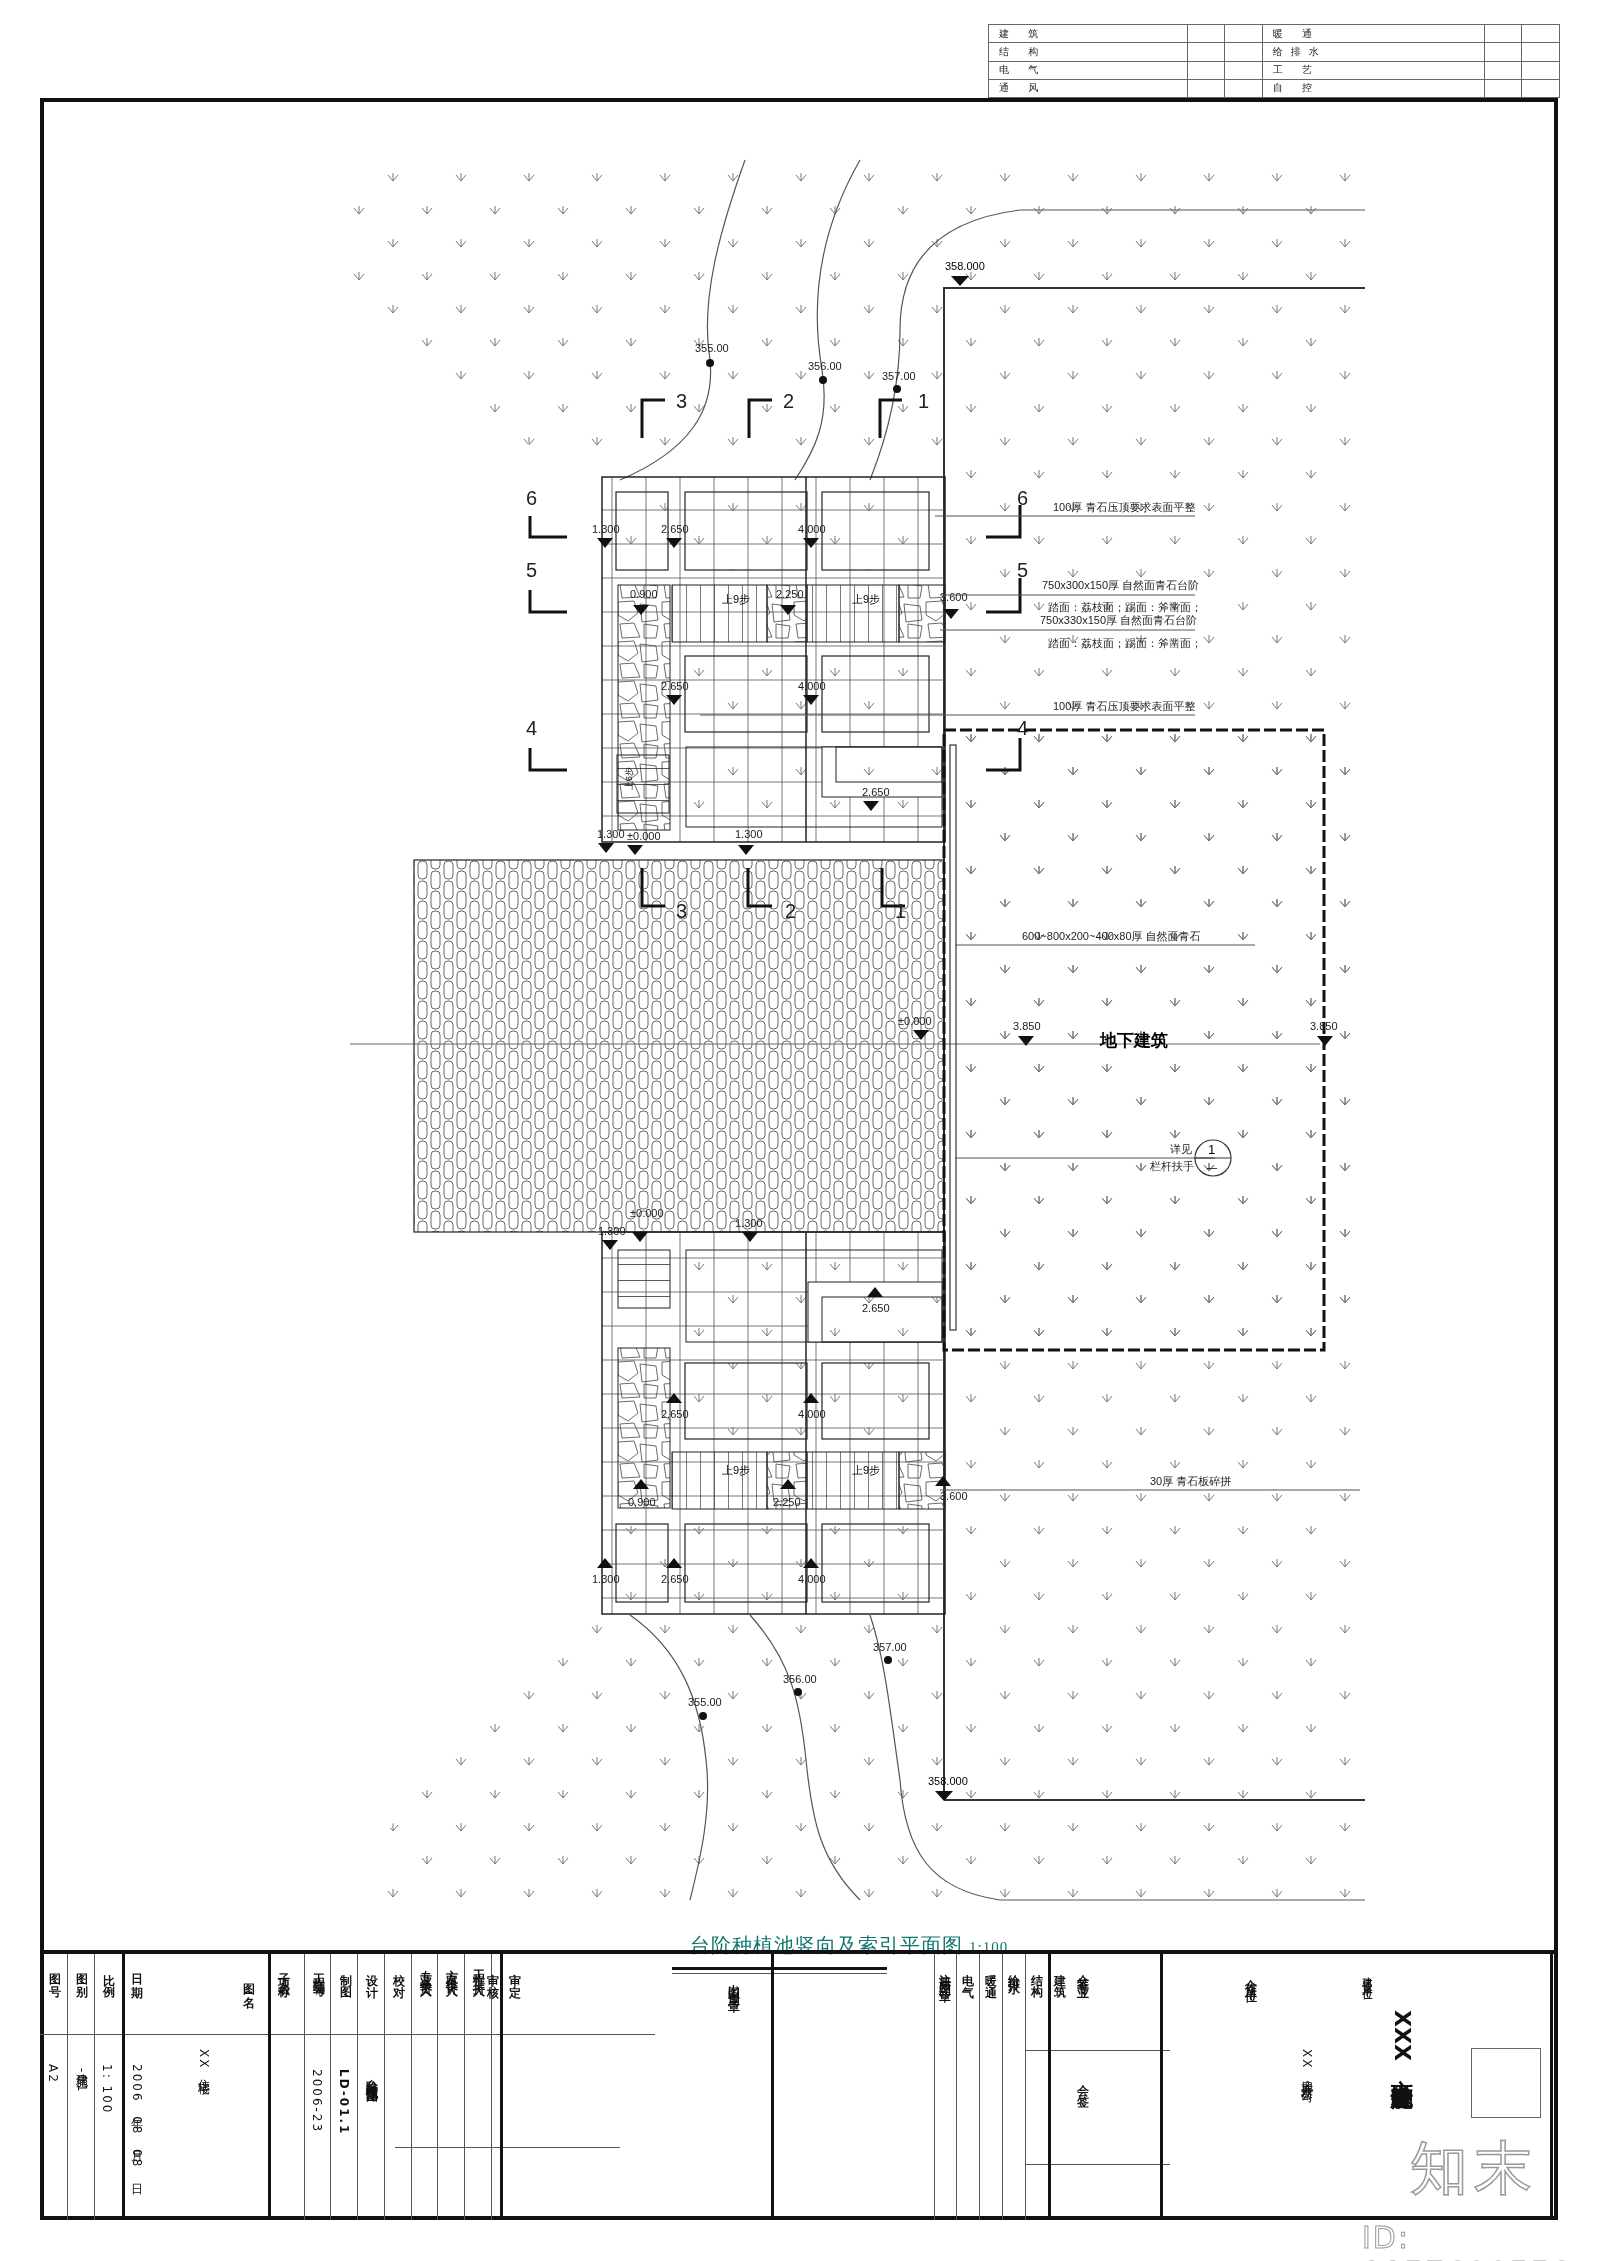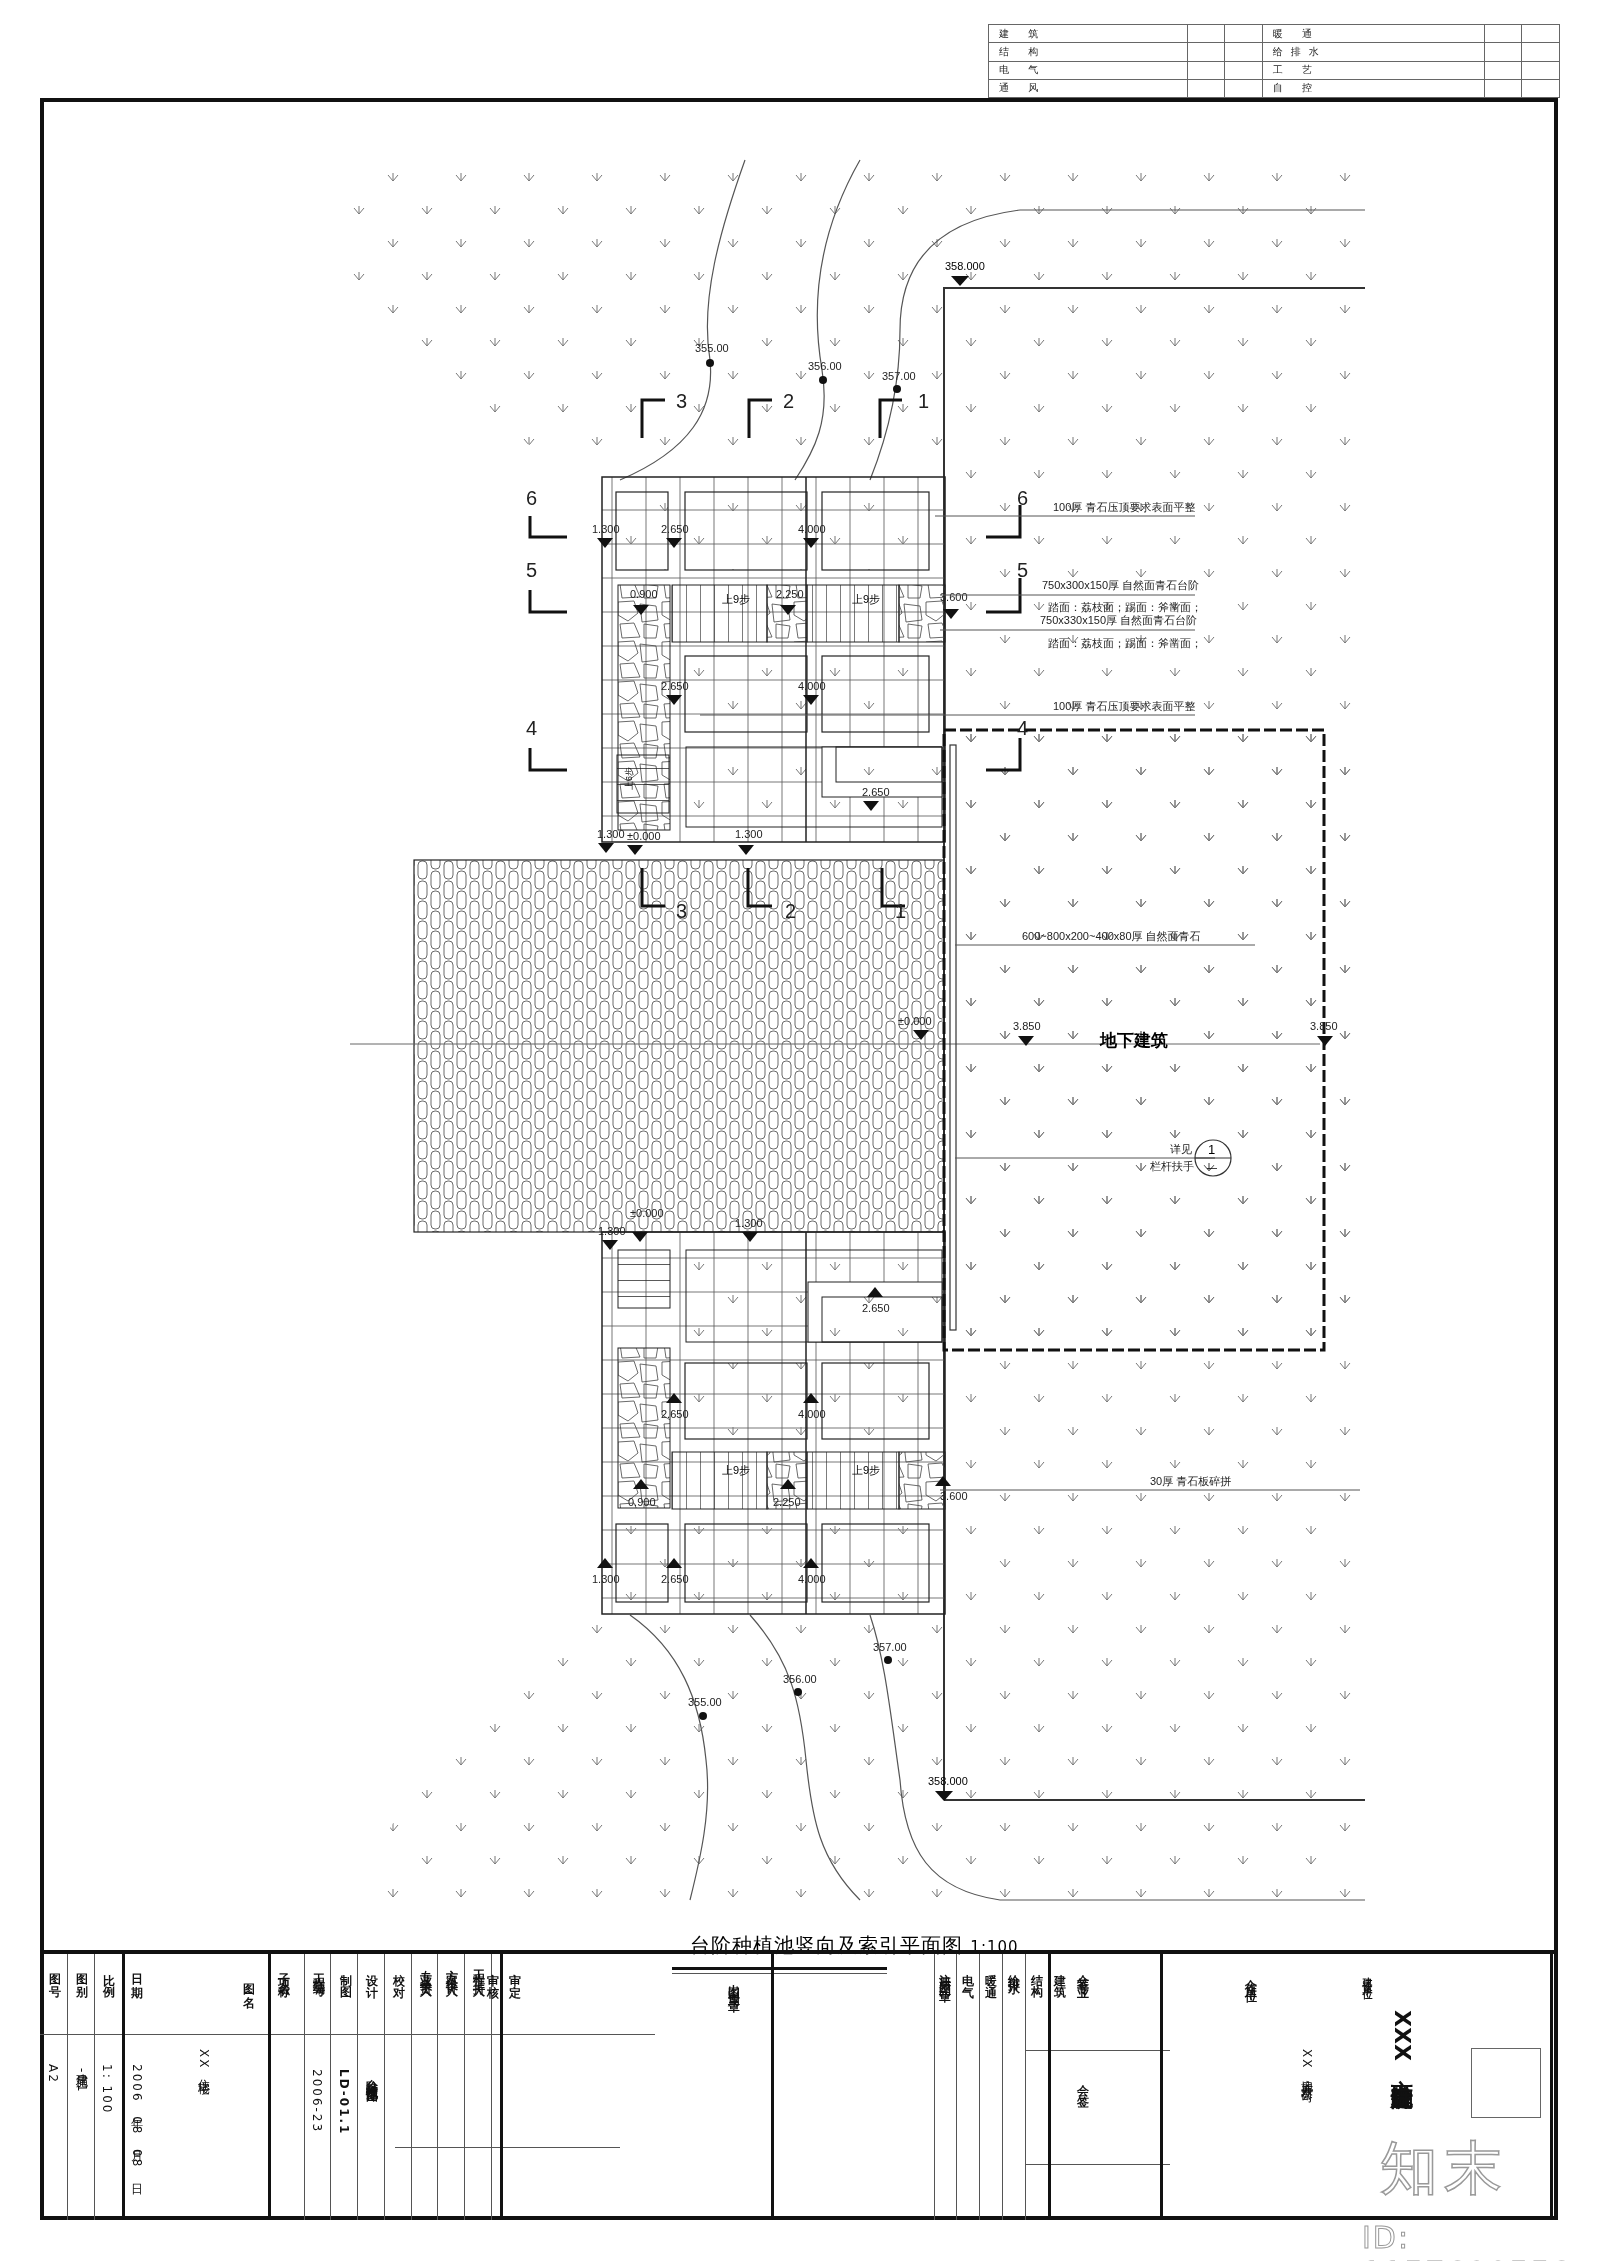--- a/index.html
+++ b/index.html
@@ -7,26 +7,26 @@
   svg text{font-family:"Liberation Sans","DejaVu Sans",sans-serif;}
   .cs-table{position:absolute;left:988px;top:24px;width:572px;height:74px;border-collapse:collapse;font-size:10px;}
   .cs-table td{border:1px solid #666;height:17px;padding:0 0 0 10px;letter-spacing:8px;color:#222;}
   .frame{position:absolute;left:40px;top:98px;width:1518px;height:2122px;border:4px solid #111;box-sizing:border-box;}
   .title-block{position:absolute;left:40px;top:1950px;width:1518px;height:270px;border-top:4px solid #111;box-sizing:border-box;}
   .vcell{position:absolute;writing-mode:vertical-rl;font-size:12px;font-weight:bold;letter-spacing:4px;}
   .vval{position:absolute;writing-mode:vertical-rl;font-size:12px;letter-spacing:2px;}
   .vline{position:absolute;top:0;bottom:0;border-left:1px solid #555;}
   .vline.thick{border-left:3px solid #111;}
   .hline{position:absolute;border-top:1px solid #555;}
-  .drawing-title{position:absolute;left:690px;top:1932px;font-size:20px;color:#000000;letter-spacing:1px;}
+  .drawing-title{position:absolute;left:690px;top:1932px;font-size:20px;color:#0f766e;letter-spacing:1px;font-family:Liberation Serif, serif;}
   .drawing-title-under1{position:absolute;left:672px;top:1967px;width:215px;border-top:3px solid #111;}
   .drawing-title-under2{position:absolute;left:672px;top:1973px;width:215px;border-top:1px solid #555;}
   .inst-name{position:absolute;left:1388px;top:2010px;writing-mode:vertical-rl;font-size:22px;font-weight:bold;line-height:28px;}
   .logo-box{position:absolute;left:1471px;top:2048px;width:68px;height:68px;border:1px solid #666;}
-  .wm-logo{position:absolute;left:1380px;top:2130px;font-size:58px;color:#fff;-webkit-text-stroke:1.5px #999;letter-spacing:6px;}
+  .wm-logo{position:absolute;left:1410px;top:2130px;font-size:58px;color:#fff;-webkit-text-stroke:1.5px #999;letter-spacing:6px;}
   .wm-id{position:absolute;left:1362px;top:2220px;font-size:30px;color:#fff;-webkit-text-stroke:1px #999;letter-spacing:2px;}
 </style>
 </head>
 <body>
 
 <table class="cs-table">
   <tbody>
       <tr>
         <td>建 筑</td>
         <td></td>

